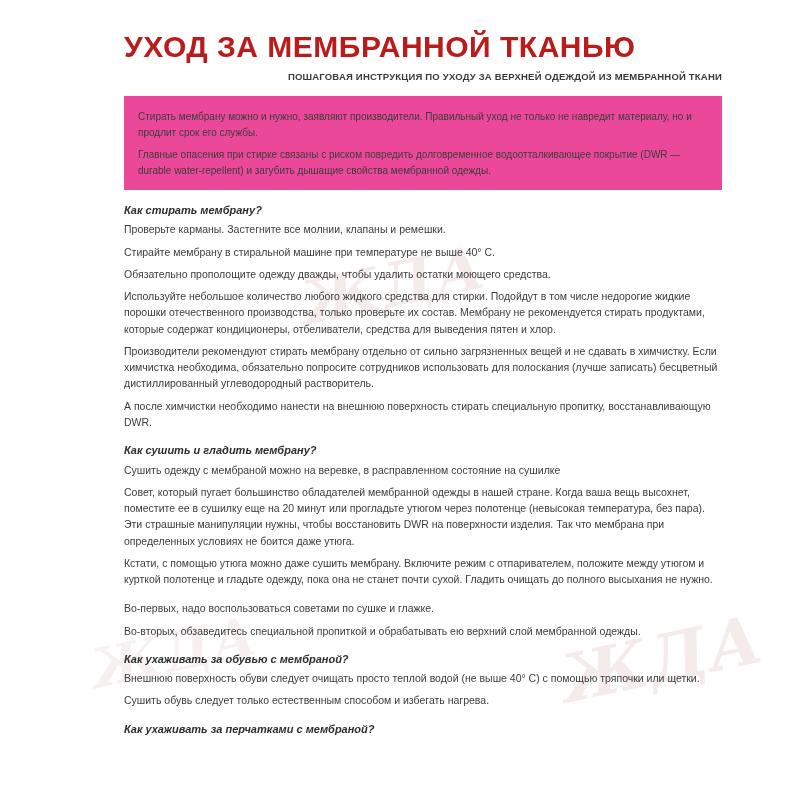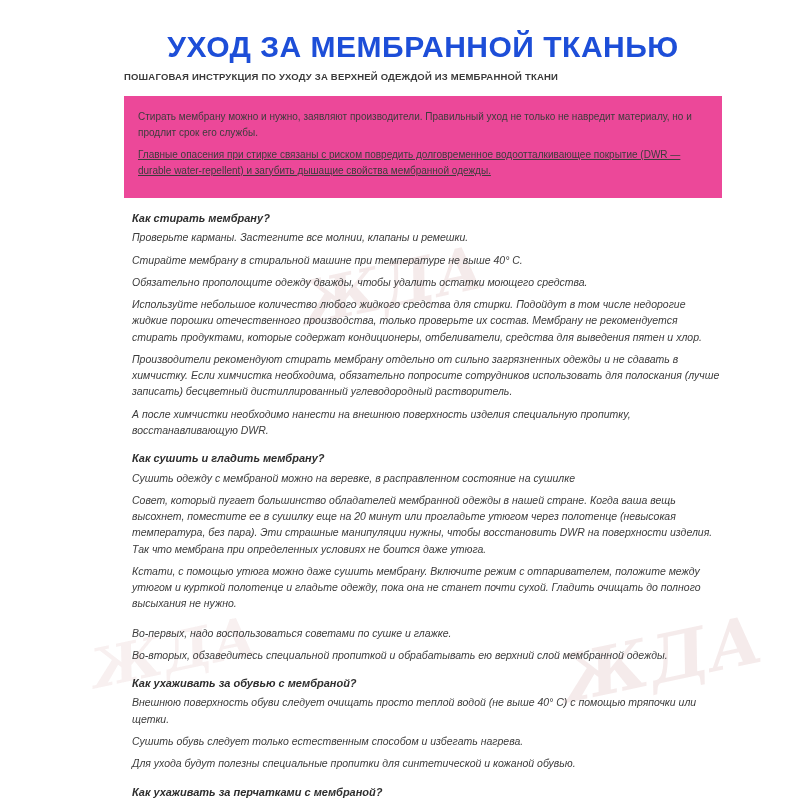--- a/index.html
+++ b/index.html
@@ -34,64 +34,63 @@
     pointer-events: none;
     user-select: none;
     transform: rotate(-12deg);
     white-space: nowrap;
   }
   .wm1 { left: 300px; top: 250px; }
   .wm2 { left: 560px; top: 620px; font-size: 66px; }
   .wm3 { left: 90px;  top: 620px; font-size: 54px; opacity: .75; }
 
   .doc-title {
-    text-align: center;
-    color: #1d4ed8;
+    text-align: left;
+    color: #b91c1c;
     font-family: "Liberation Sans", sans-serif;
     font-weight: bold;
     font-size: 30px;
     letter-spacing: 0.5px;
     margin: 12px 0 8px 0;
     line-height: 1.1;
   }
   .doc-subtitle {
-    text-align: left;
+    text-align: right;
     color: #3a3a3a;
     font-weight: bold;
     font-size: 9.5px;
     letter-spacing: 0.2px;
     margin: 0 0 14px 0;
   }
   .intro {
     background: #ec4899;
     padding: 13px 14px 12px 14px;
     font-size: 10px;
     line-height: 1.55;
     color: #3c3c3c;
     position: relative;
     z-index: 2;
   }
   .intro p { margin: 0 0 7px 0; }
-  .intro p:last-child { margin-bottom: 8px; text-decoration: underline; }
+  .intro p:last-child { margin-bottom: 0; }
 
-  .section { position: relative; z-index: 2; margin-top: 13px; margin-left: 8px; }
+  .section { position: relative; z-index: 2; margin-top: 13px; }
   .section-heading {
     font-weight: bold;
     font-style: italic;
     font-size: 11px;
     color: #2e2e2e;
     margin: 0 0 4px 0;
     line-height: 1.3;
   }
   .section p {
     margin: 0 0 6px 0;
     font-size: 10.5px;
     line-height: 1.55;
     color: #3c3c3c;
-    font-style: italic;
   }
   .section p:last-child { margin-bottom: 0; }
 </style>
 </head>
 <body>
 
 <div class="page">
 
   <div class="watermark wm1">ЖДА</div>
   <div class="watermark wm2">ЖДА</div>
@@ -104,41 +103,40 @@
     <p>Стирать мембрану можно и нужно, заявляют производители. Правильный уход не только не навредит материалу, но и продлит срок его службы.</p>
     <p>Главные опасения при стирке связаны с риском повредить долговременное водоотталкивающее покрытие (DWR — durable water-repellent) и загубить дышащие свойства мембранной одежды.</p>
   </div>
 
   <div class="section">
     <div class="section-heading">Как стирать мембрану?</div>
     <p>Проверьте карманы. Застегните все молнии, клапаны и ремешки.</p>
     <p>Стирайте мембрану в стиральной машине при температуре не выше 40° С.</p>
     <p>Обязательно прополощите одежду дважды, чтобы удалить остатки моющего средства.</p>
     <p>Используйте небольшое количество любого жидкого средства для стирки. Подойдут в том числе недорогие жидкие порошки отечественного производства, только проверьте их состав. Мембрану не рекомендуется стирать продуктами, которые содержат кондиционеры, отбеливатели, средства для выведения пятен и хлор.</p>
-    <p>Производители рекомендуют стирать мембрану отдельно от сильно загрязненных одежды и не сдавать в химчистку. Если химчистка необходима, обязательно попросите сотрудников использовать для полоскания (лучше записать) бесцветный дистиллированный углеводородный растворитель.</p>
-    <p>А после химчистки необходимо нанести на внешнюю поверхность изделия специальную пропитку, восстанавливающую DWR.</p>
+    <p>Производители рекомендуют стирать мембрану отдельно от сильно загрязненных вещей и не сдавать в химчистку. Если химчистка необходима, обязательно попросите сотрудников использовать для полоскания (лучше записать) бесцветный дистиллированный углеводородный растворитель.</p>
+    <p>А после химчистки необходимо нанести на внешнюю поверхность стирать специальную пропитку, восстанавливающую DWR.</p>
   </div>
 
   <div class="section">
     <div class="section-heading">Как сушить и гладить мембрану?</div>
     <p>Сушить одежду с мембраной можно на веревке, в расправленном состояние на сушилке</p>
     <p>Совет, который пугает большинство обладателей мембранной одежды в нашей стране. Когда ваша вещь высохнет, поместите ее в сушилку еще на 20 минут или прогладьте утюгом через полотенце (невысокая температура, без пара). Эти страшные манипуляции нужны, чтобы восстановить DWR на поверхности изделия. Так что мембрана при определенных условиях не боится даже утюга.</p>
     <p>Кстати, с помощью утюга можно даже сушить мембрану. Включите режим с отпаривателем, положите между утюгом и курткой полотенце и гладьте одежду, пока она не станет почти сухой. Гладить очищать до полного высыхания не нужно.</p>
   </div>
 
   <div class="section">
     <p>Во-первых, надо воспользоваться советами по сушке и глажке.</p>
     <p>Во-вторых, обзаведитесь специальной пропиткой и обрабатывать ею верхний слой мембранной одежды.</p>
   </div>
 
   <div class="section">
     <div class="section-heading">Как ухаживать за обувью с мембраной?</div>
     <p>Внешнюю поверхность обуви следует очищать просто теплой водой (не выше 40° С) с помощью тряпочки или щетки.</p>
     <p>Сушить обувь следует только естественным способом и избегать нагрева.</p>
-    <p>Для ухода будут полезны специальные пропитки для синтетической и кожаной обувью.</p>
   </div>
 
   <div class="section">
     <div class="section-heading">Как ухаживать за перчатками с мембраной?</div>
 
   </div>
 
 </div>
 
 </body></html>

